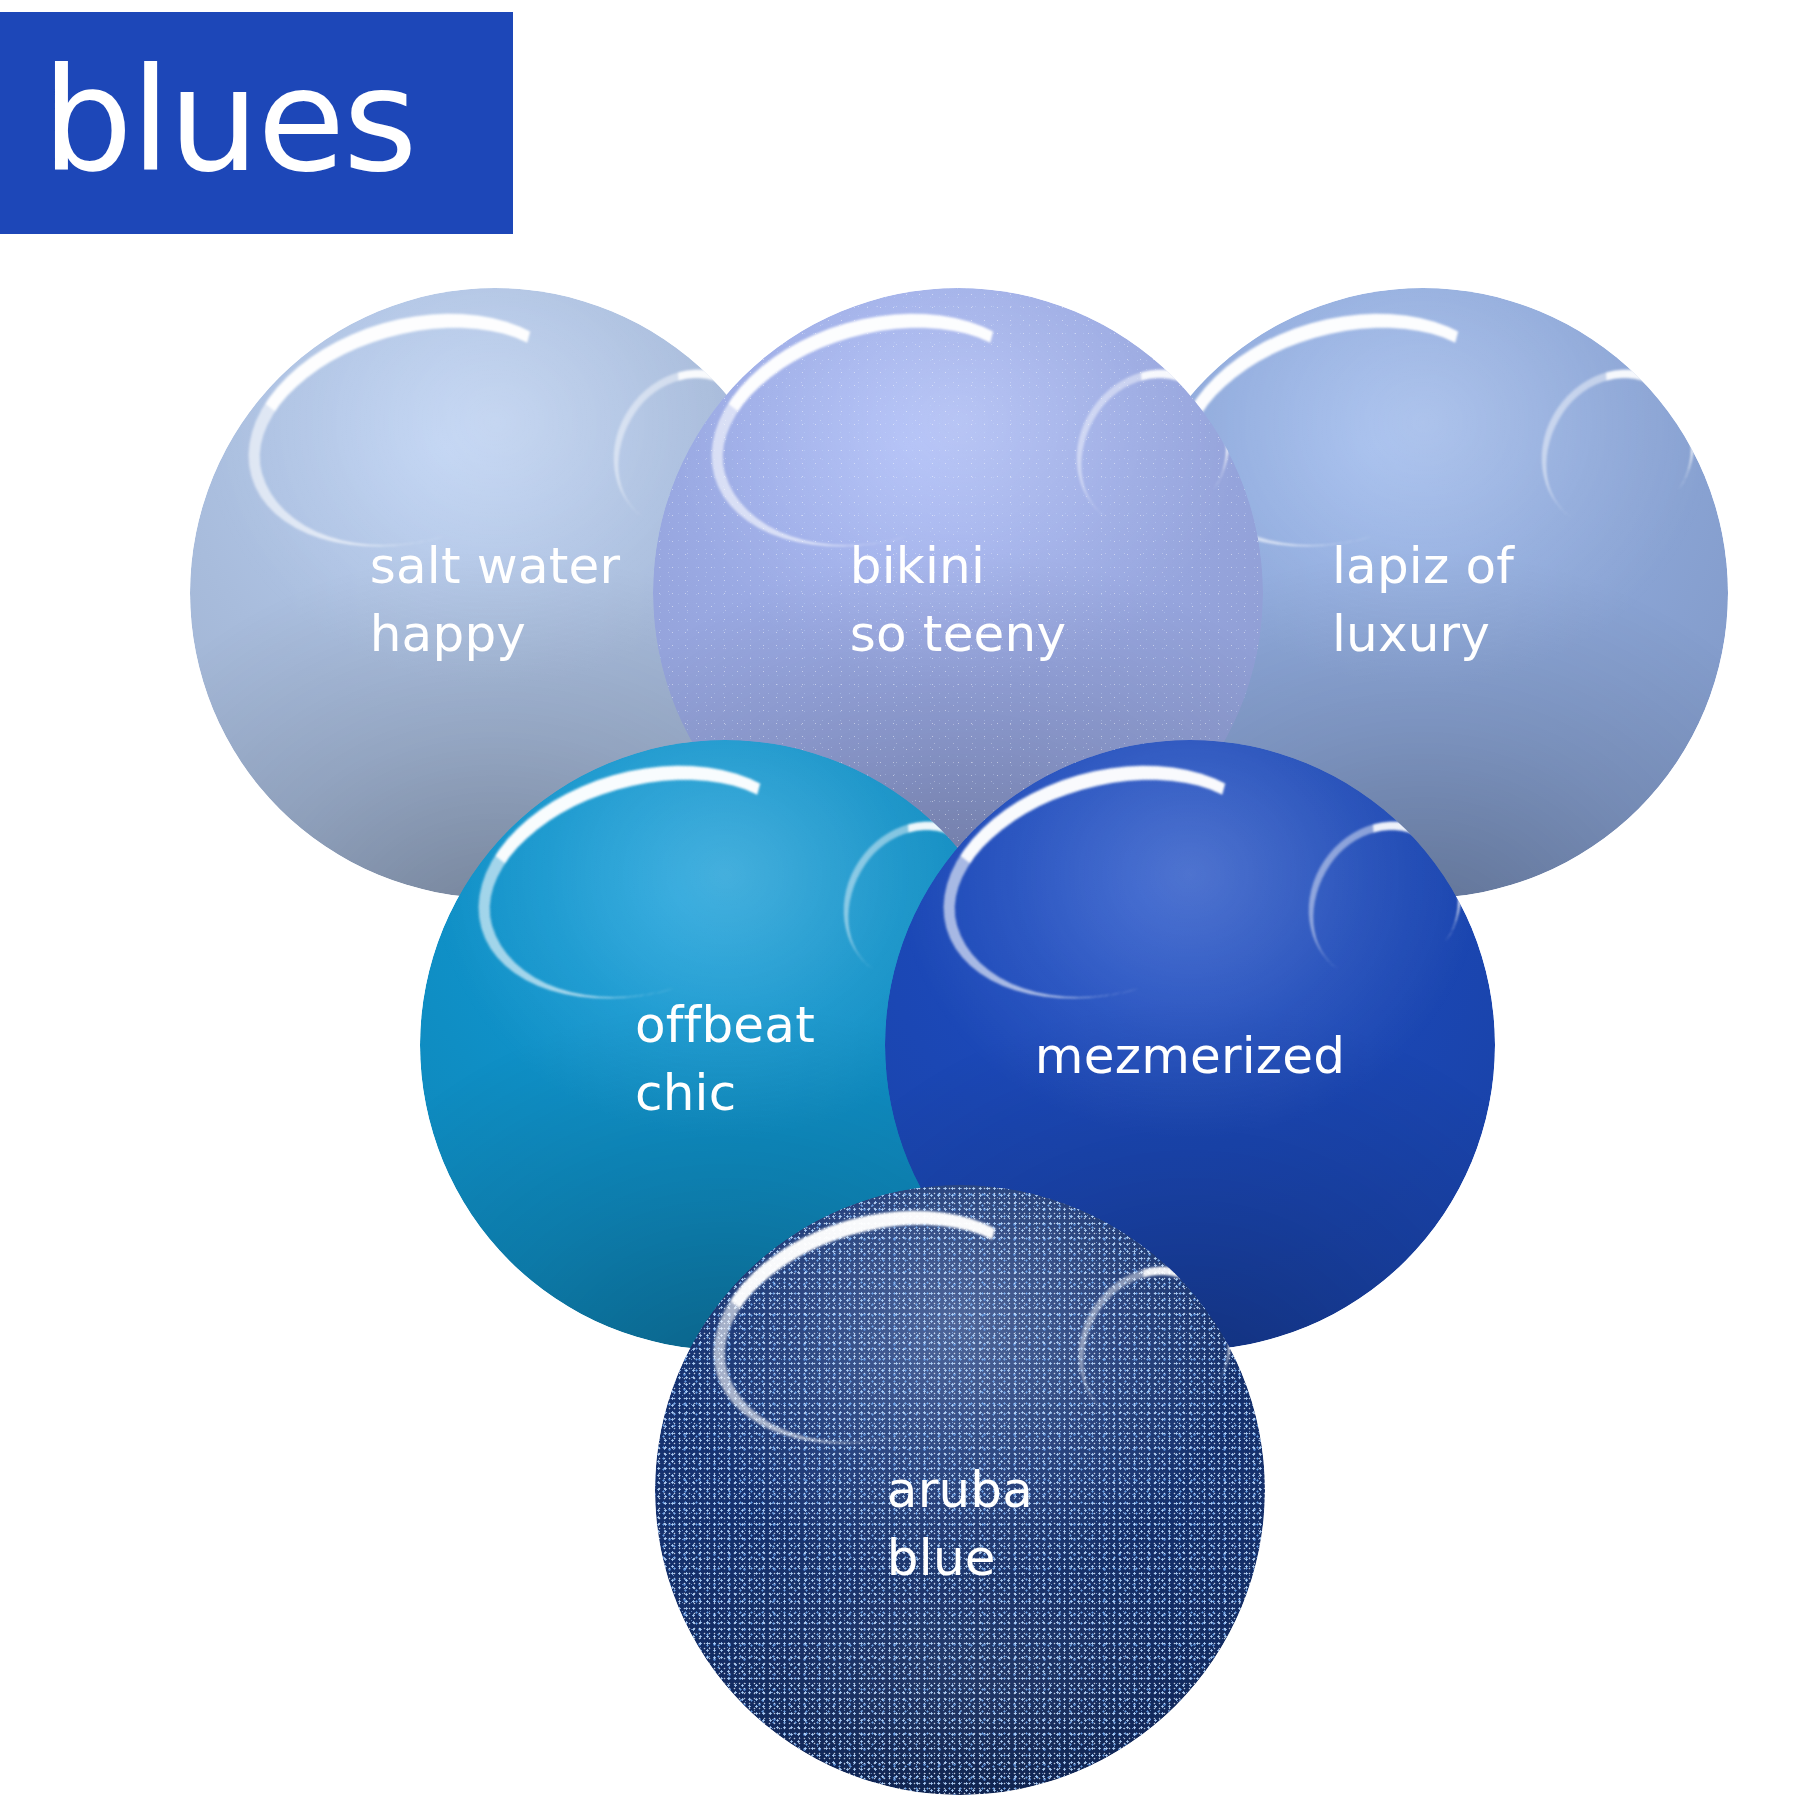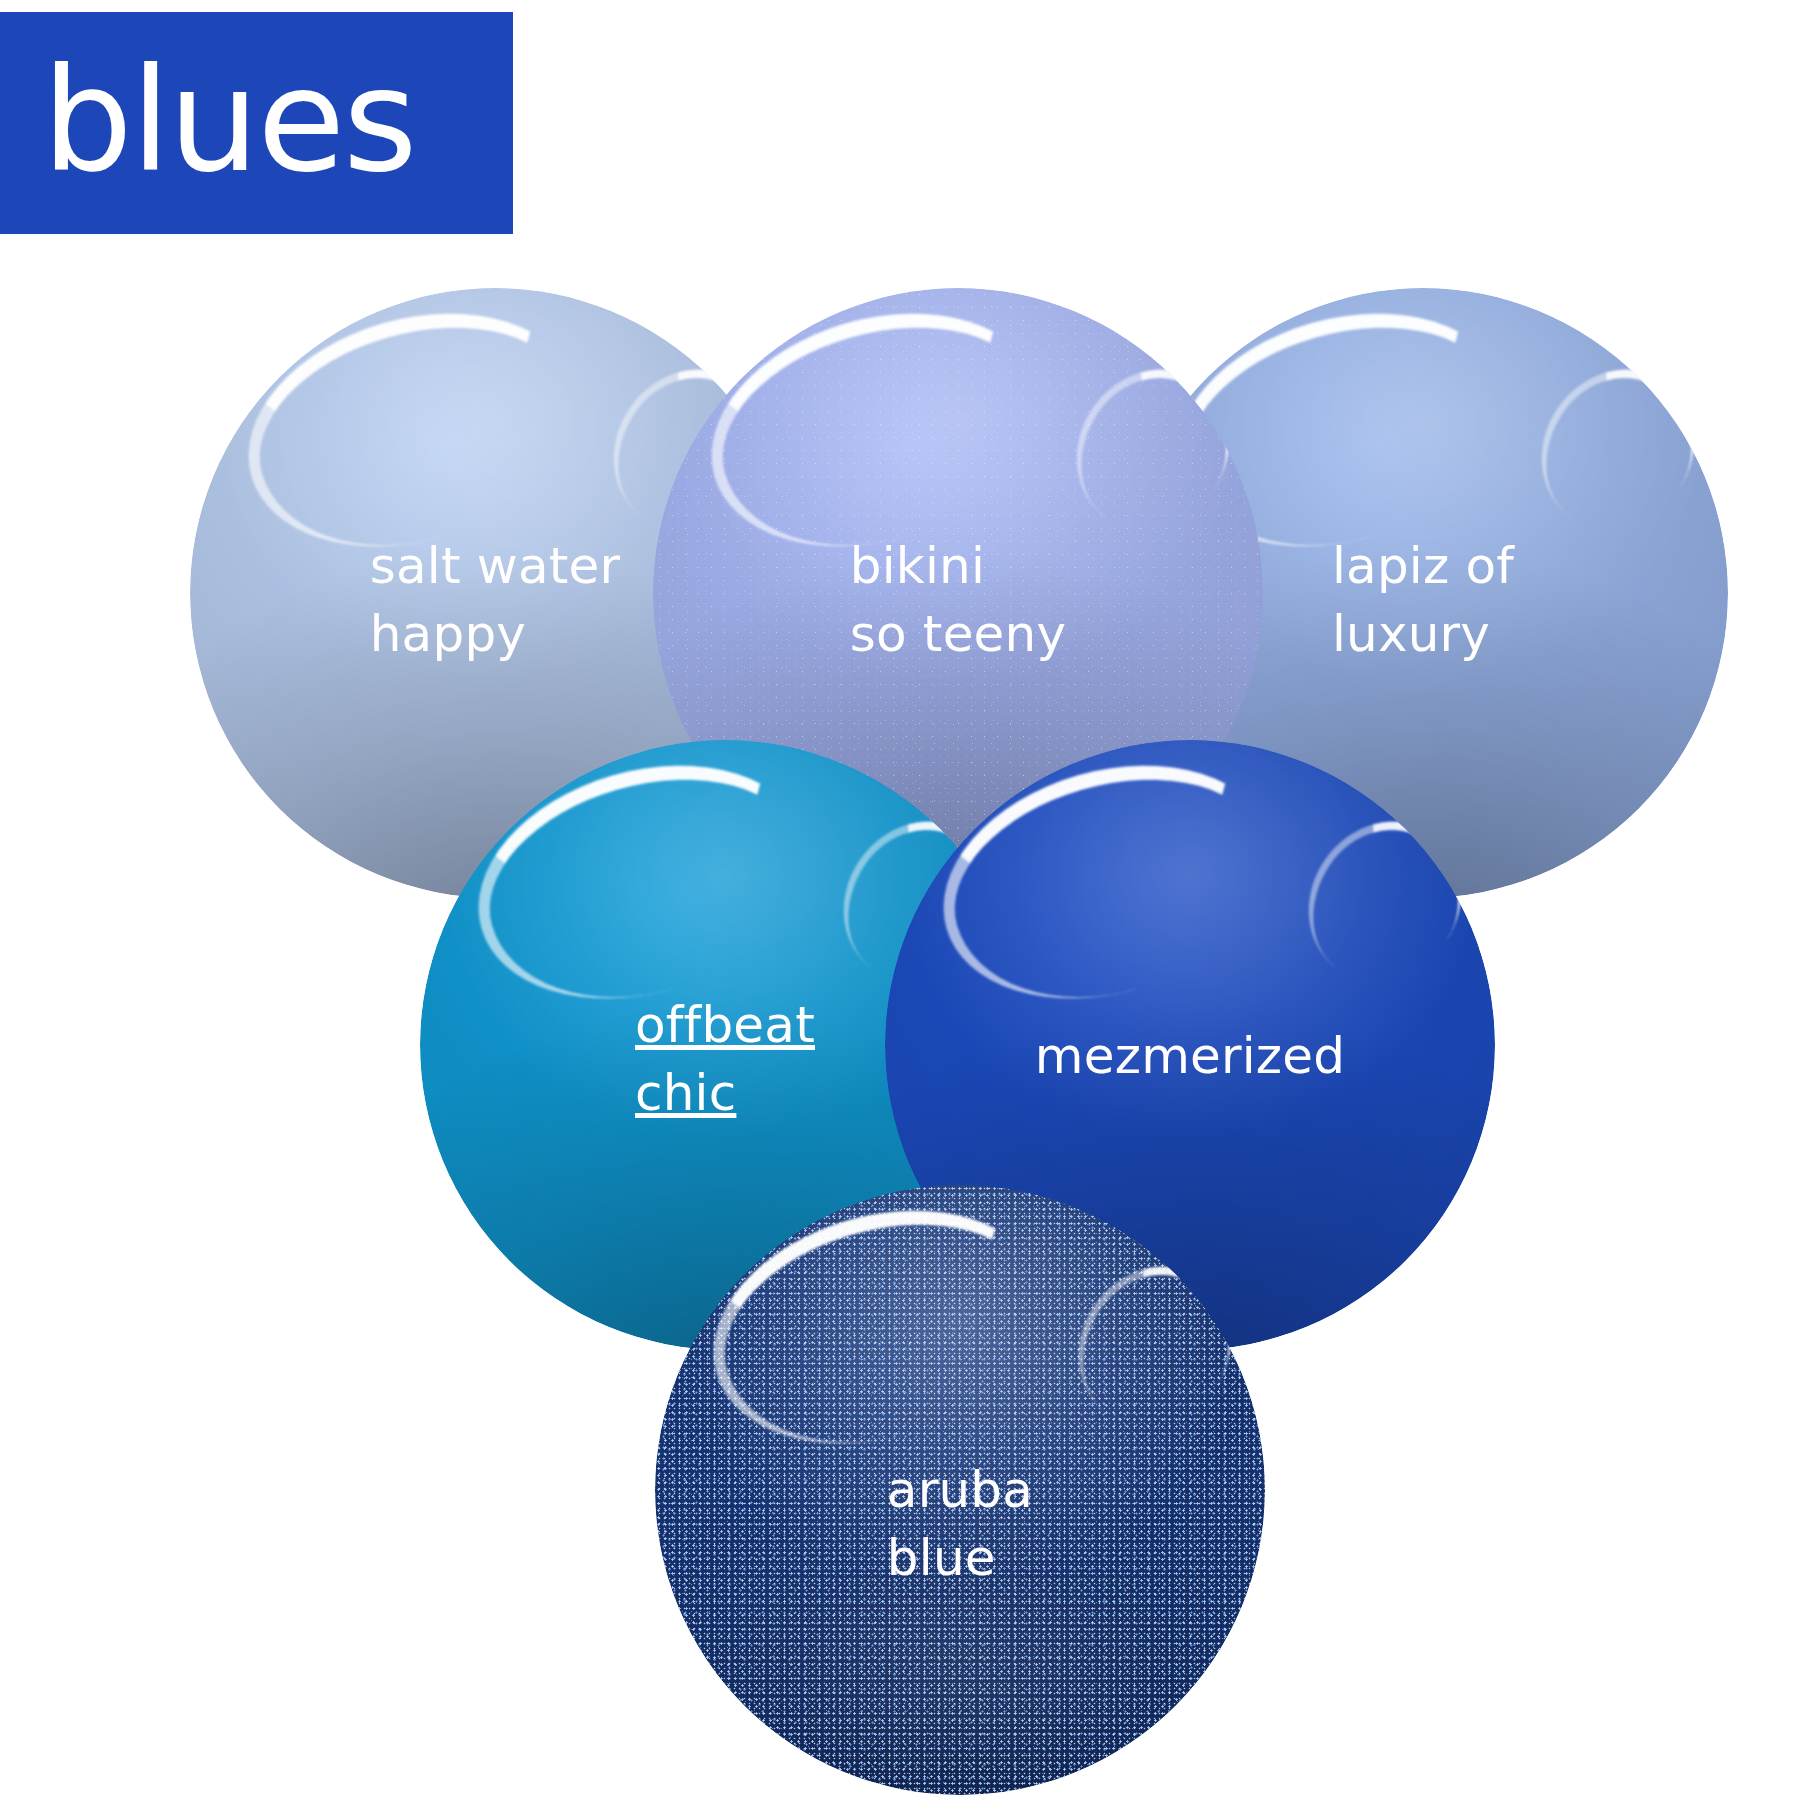--- a/index.html
+++ b/index.html
@@ -168,21 +168,21 @@
   #swatch-bikini-so-teeny{left:653px;top:288px;width:610px;height:610px;}
   #swatch-lapiz-of-luxury{left:1118px;top:288px;width:610px;height:610px;}
   #swatch-offbeat-chic{left:420px;top:740px;width:610px;height:610px;}
   #swatch-mezmerized{left:885px;top:740px;width:610px;height:610px;}
   #swatch-aruba-blue{left:655px;top:1185px;width:610px;height:610px;}
 
   
   #swatch-salt-water-happy .swatch-label{margin-top:14px;}
   #swatch-bikini-so-teeny .swatch-label{margin-top:14px;}
   #swatch-lapiz-of-luxury .swatch-label{margin-top:14px;}
-  #swatch-offbeat-chic .swatch-label{margin-top:28px;text-decoration:underline;}
+  #swatch-offbeat-chic .swatch-label{margin-top:28px;}
   #swatch-mezmerized .swatch-label{margin-top:22px;}
   #swatch-aruba-blue .swatch-label{margin-top:67px;}
 </style>
 </head>
 <body style="background: rgb(255, 255, 255);">
 
 <div id="header-banner">
   <div class="bg" style="background: rgb(29, 71, 184);"></div>
   <div id="header-title" style="color: rgb(255, 255, 255);">blues</div>
 </div>

